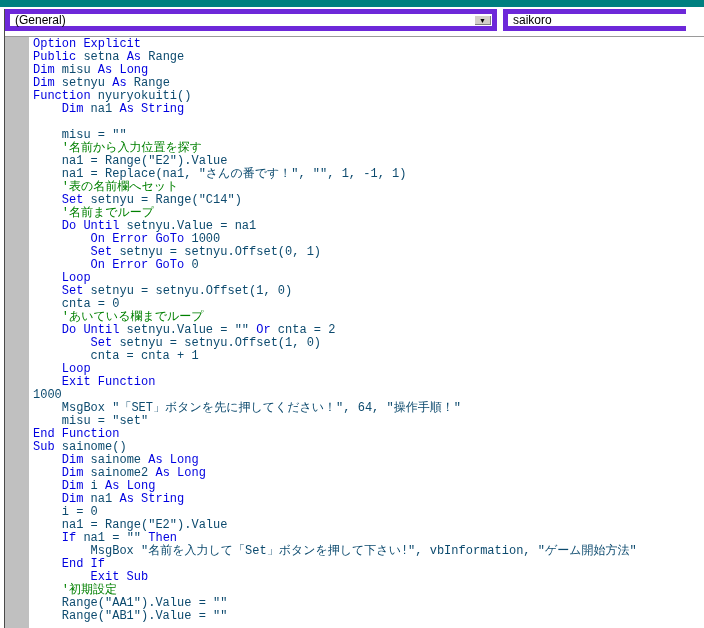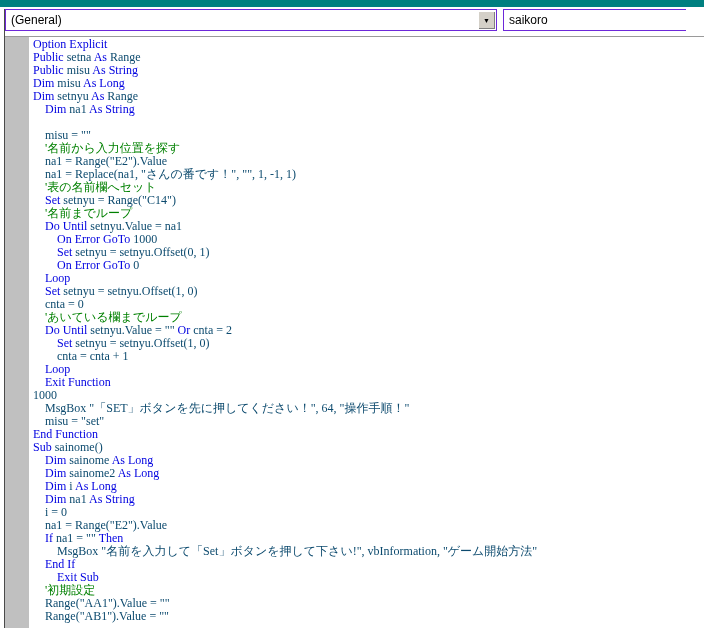--- a/index.html
+++ b/index.html
@@ -3,41 +3,41 @@
 <meta charset="utf-8">
 <style>
   html,body{margin:0;padding:0;}
   body{
     width:704px;height:628px;overflow:hidden;background:#fff;position:relative;
     font-family:"Liberation Sans",sans-serif;
   }
   .topbar{position:absolute;left:0;top:0;width:704px;height:7px;background:var(--teal,#008080);}
   .combo{
     position:absolute;top:9px;height:22px;background:#fff;
-    border:1px solid #6d28d9;box-sizing:border-box;
+    border:5px solid #6d28d9;box-sizing:border-box;
   }
   .combo-left{left:5px;width:492px;}
   .combo-right{left:503px;width:183px;border-right:none;}
   .combo .label{
     position:absolute;left:5px;top:50%;transform:translateY(-50%);
     font-size:12px;color:#000;white-space:nowrap;
   }
   .arrow-btn{
     position:absolute;top:1px;right:1px;bottom:1px;width:17px;background:#D4D0C8;
     box-shadow:inset 1px 1px 0 #ffffff, inset -1px -1px 0 #808080;
     display:flex;align-items:center;justify-content:center;
     font-size:7px;color:#000;cursor:default;
   }
   .top-line{position:absolute;left:4px;right:0;top:36px;height:1px;background:#9a9a9a;}
   .left-line{position:absolute;left:4px;top:9px;bottom:0;width:1px;background:#4a4a4a;}
   .margin-bar{position:absolute;left:5px;top:37px;width:24px;bottom:0;background:var(--mg,#C0C0C0);}
   .code-area{
     position:absolute;left:29px;top:37px;right:0;bottom:0;overflow:hidden;
     padding:1px 0 0 4px;background:#fff;
-    font-family:Liberation Serif, serif;font-size:12px;color:#000;
+    font-family:Liberation Mono, monospace;font-size:12px;color:#000;
   }
   .line{white-space:pre;height:13px;line-height:13px;}
   .c-k{color:var(--kw,#0000E0);}
   .c-c{color:var(--cm,#008000);}
   .c-n{color:#0c4a6e;}
 </style>
 </head>
 <body>
 
 <div class="screen">
@@ -54,23 +54,23 @@
   </div>
 
   <div class="top-line"></div>
   <div class="left-line"></div>
   <div class="margin-bar"></div>
 
   <div class="code-area">
     <div>
         <div class="line"><span class="c-k">Option Explicit</span></div>
         <div class="line"><span class="c-k">Public</span><span class="c-n"> setna </span><span class="c-k">As</span><span class="c-n"> Range</span></div>
-        <div class="line"><span class="c-k">Public</span><span class="c-n"> misu </span><span class="c-k">As String</span></div>
         <div class="line"><span class="c-k">Dim</span><span class="c-n"> misu </span><span class="c-k">As Long</span></div>
         <div class="line"><span class="c-k">Dim</span><span class="c-n"> setnyu </span><span class="c-k">As</span><span class="c-n"> Range</span></div>
+        <div class="line"><span class="c-k">Function</span><span class="c-n"> nyuryokuiti()</span></div>
         <div class="line"><span class="c-n">    </span><span class="c-k">Dim</span><span class="c-n"> na1 </span><span class="c-k">As String</span></div>
         <div class="line"></div>
         <div class="line"><span class="c-n">    misu = ""</span></div>
         <div class="line"><span class="c-c">    '名前から入力位置を探す</span></div>
         <div class="line"><span class="c-n">    na1 = Range("E2").Value</span></div>
         <div class="line"><span class="c-n">    na1 = Replace(na1, "さんの番です！", "", 1, -1, 1)</span></div>
         <div class="line"><span class="c-c">    '表の名前欄へセット</span></div>
         <div class="line"><span class="c-n">    </span><span class="c-k">Set</span><span class="c-n"> setnyu = Range("C14")</span></div>
         <div class="line"><span class="c-c">    '名前までループ</span></div>
         <div class="line"><span class="c-n">    </span><span class="c-k">Do Until</span><span class="c-n"> setnyu.Value = na1</span></div>

